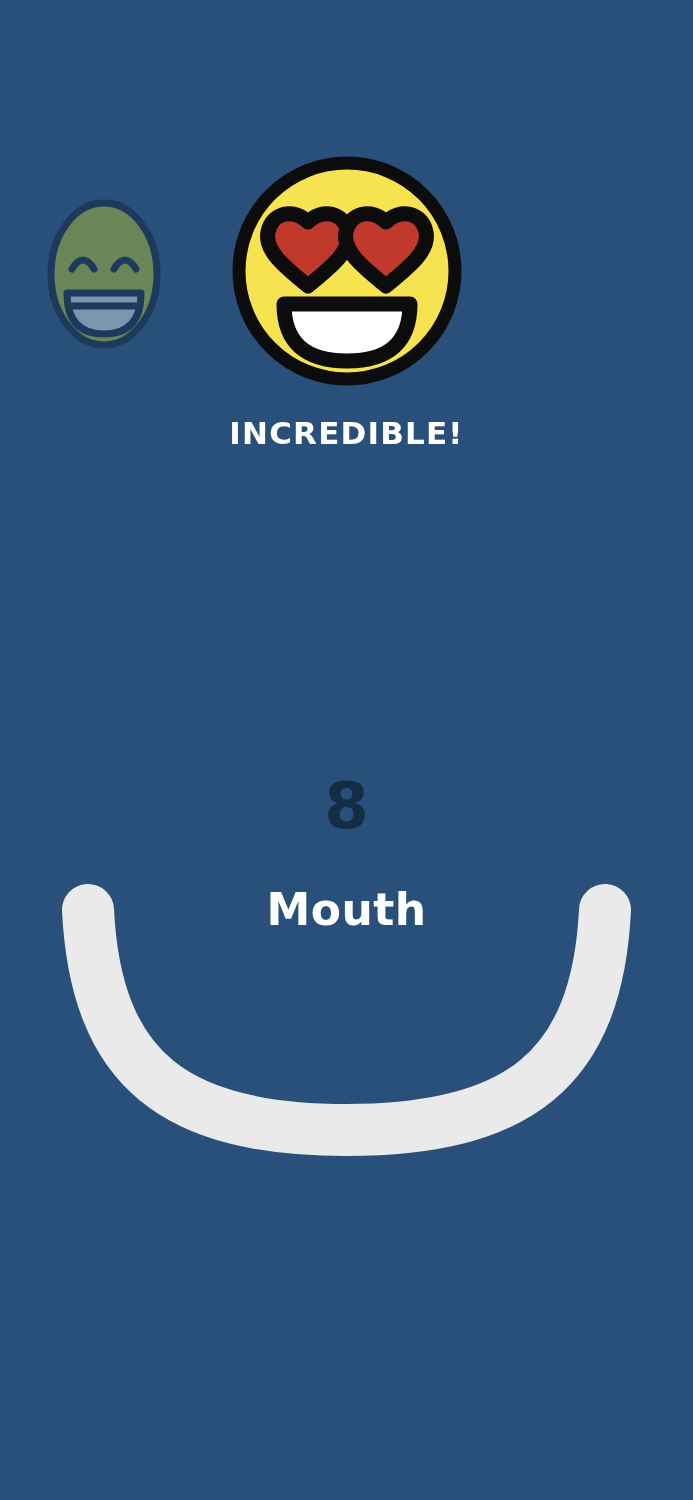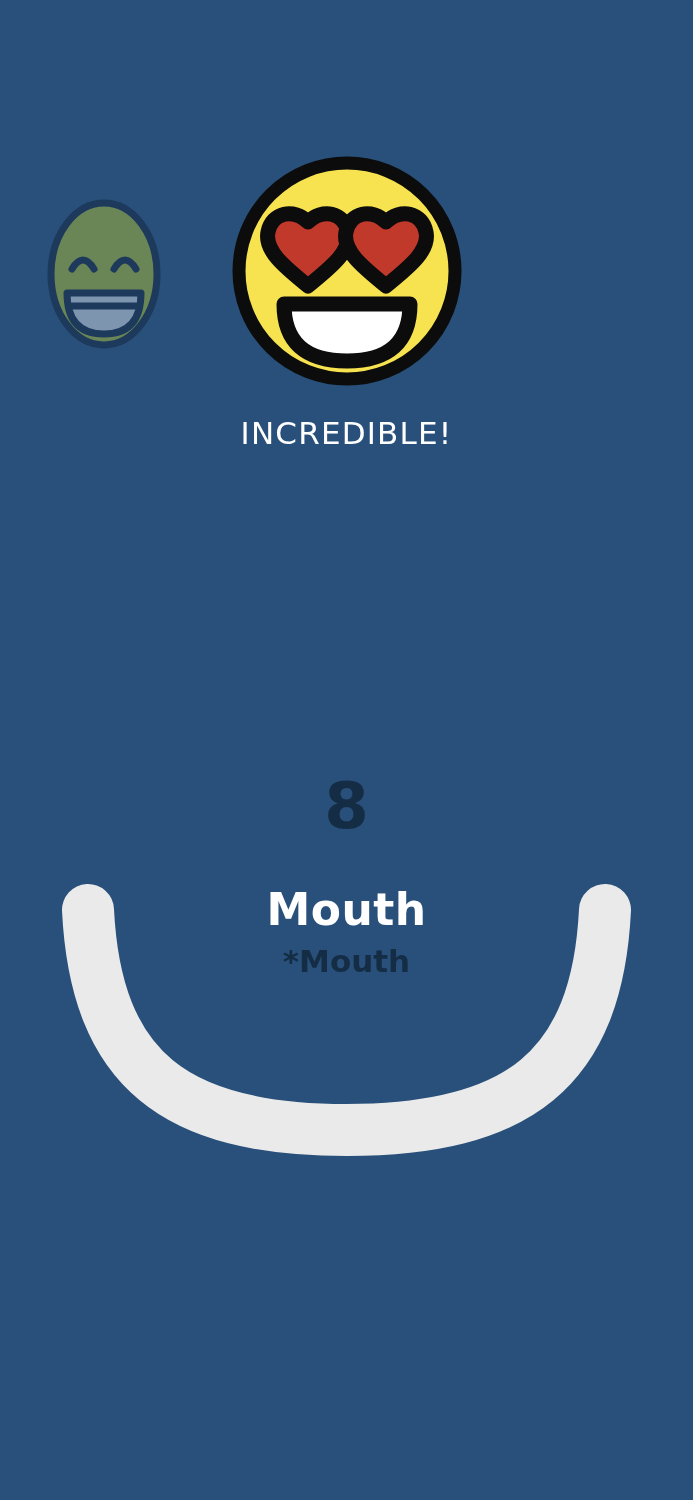--- a/index.html
+++ b/index.html
@@ -50,21 +50,21 @@
 
   
   .reaction-label {
     position: absolute;
     top: 415px;
     left: 0;
     width: 693px;
     text-align: center;
     color: #FFFFFF;
     font-size: 31px;
-    font-weight: normal;
+    font-weight: bold;
     letter-spacing: 1.2px;
     font-family: "DejaVu Sans", sans-serif;
   }
 
   
   .counter {
     position: absolute;
     top: 770px;
     left: 0;
     width: 693px;
@@ -159,16 +159,15 @@
   <div class="arc-holder">
     <svg viewBox="0 0 693 340" width="693" height="340" xmlns="http://www.w3.org/2000/svg">
       <path d="M88 55
                C 96 215 175 275 346.5 275
                C 518 275 597 215 605 55" fill="none" stroke="#EAEAEA" stroke-width="52" stroke-linecap="round"></path>
     </svg>
   </div>
 
   <div class="phase-wrap">
     <div class="phase-title" style="color: rgb(255, 255, 255);">Mouth</div>
-    <div class="phase-sub" style="color: rgb(21, 44, 69);">*Mouth</div>
   </div>
 
 </div>
 
 </body></html>

